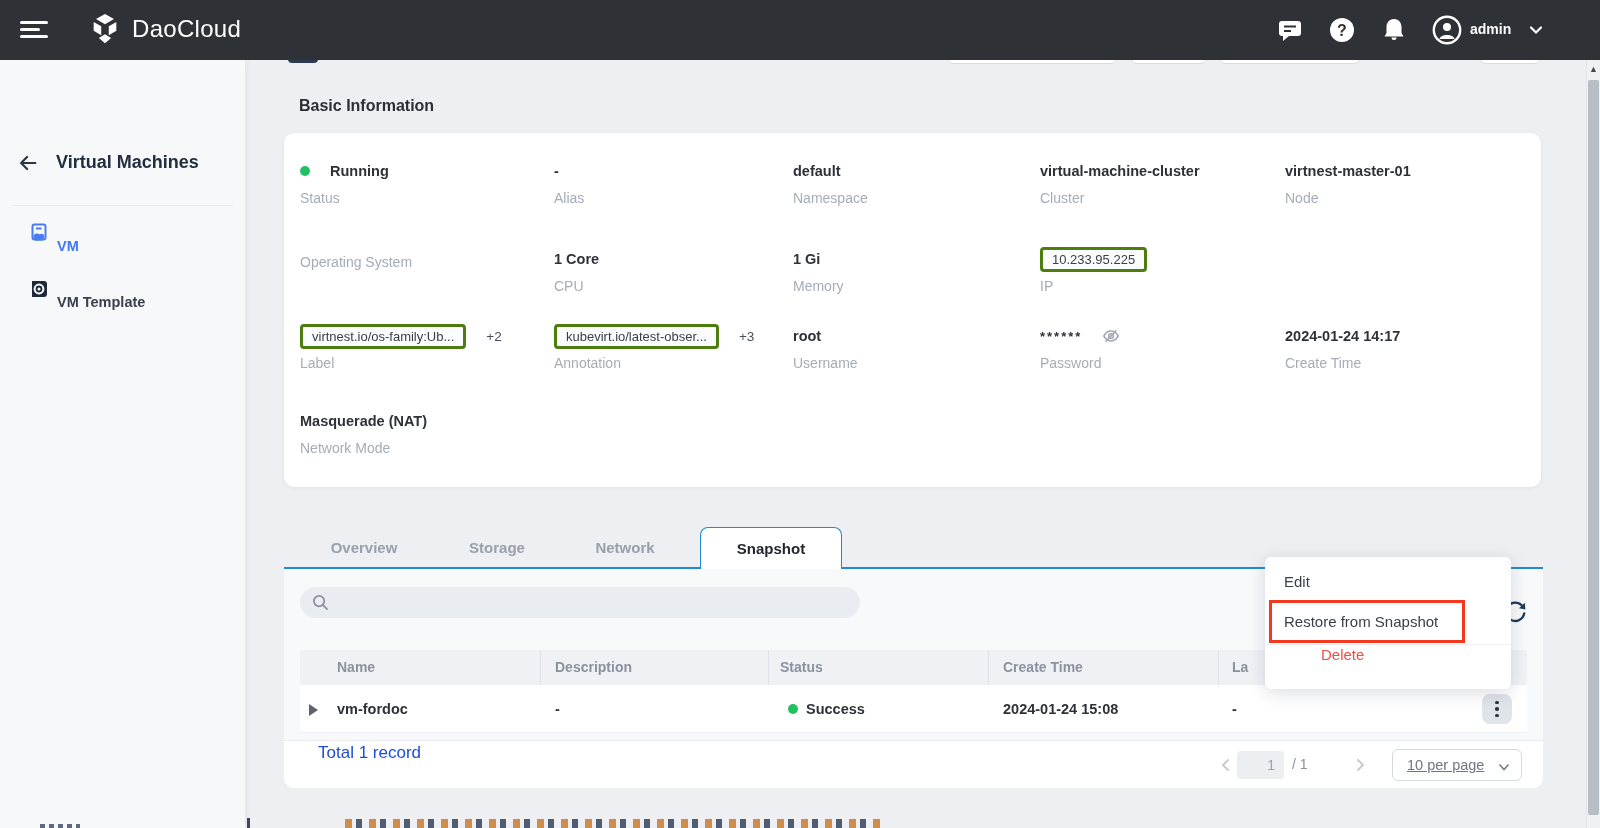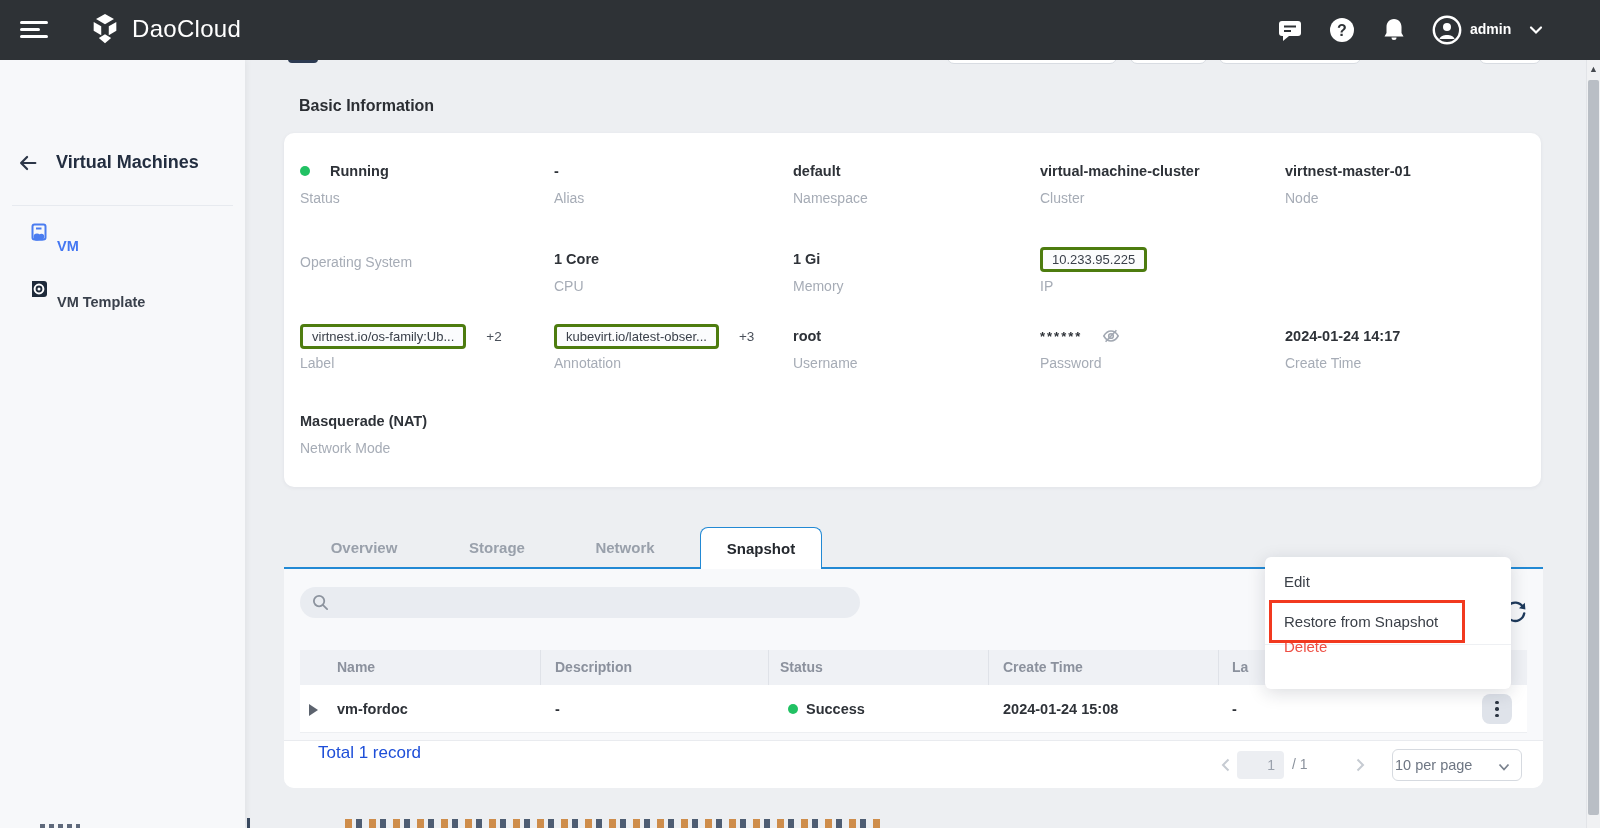--- a/index.html
+++ b/index.html
@@ -47,21 +47,21 @@
   .c1{left:16px}.c2{left:270px}.c3{left:509px}.c4{left:756px}.c5{left:1001px}
   .r1{top:26px}.r2{top:114px}.r3{top:191px}.r4{top:276px}
   .dot { width:10px; height:10px; border-radius:50%; background:#21c163; display:inline-block; flex:0 0 auto; }
   .chip { display:inline-block; font-size:13px; font-weight:400; color:#3a404a; background:#fbfcfd; border:3px solid #4d7c0f; border-radius:4px; padding:2px 9px; white-space:nowrap; cursor:pointer; }
   .chip-extra { font-size:13.5px; font-weight:400; color:#4a505a; }
   .pw { letter-spacing:2px; font-weight:700; font-size:13px; }
 
   
   .tab { position:absolute; top:527px; height:42px; width:130px; text-align:center; line-height:42px; font-size:15px; font-weight:600; color:#99a0ab; cursor:pointer; z-index:2; }
   .tab-line { position:absolute; left:284px; top:567px; width:1259px; height:2px; background:#2289d4; z-index:2; }
-  .tab.active { left:700px; width:122px; background:#fff; border:1px solid #2289d4; border-bottom:none; border-radius:8px 8px 0 0; color:#24282e; font-weight:700; z-index:3; }
+  .tab.active { left:700px; width:142px; background:#fff; border:1px solid #2289d4; border-bottom:none; border-radius:8px 8px 0 0; color:#24282e; font-weight:700; z-index:3; }
 
   
   .panel { position:absolute; left:284px; top:569px; width:1259px; height:219px; background:#f8f9fb; border-radius:0 0 10px 10px; z-index:1; }
   .search { position:absolute; left:16px; top:18px; width:560px; height:31px; background:#e9ecf1; border-radius:16px; }
   .search input { position:absolute; left:38px; top:0; width:510px; height:31px; border:none; background:transparent; outline:none; font-size:14px; color:#3a404a; font-family:"Liberation Sans",sans-serif; }
   .search svg { position:absolute; left:12px; top:7px; }
   .refresh { position:absolute; left:1218px; top:31px; z-index:2; cursor:pointer; }
 
   .thead { position:absolute; left:16px; top:81px; width:1227px; height:35px; background:#eff1f5; }
   .th { position:absolute; top:0; height:35px; line-height:35px; font-size:14px; font-weight:700; color:#8b919d; white-space:nowrap; }
@@ -71,21 +71,21 @@
   .expander { position:absolute; left:9px; top:19px; width:0; height:0; border-left:9px solid #5c636e; border-top:6px solid transparent; border-bottom:6px solid transparent; cursor:pointer; }
   .kebab { position:absolute; left:1182px; top:9px; width:30px; height:30px; background:#dfe3ea; border-radius:8px; cursor:pointer; display:flex; flex-direction:column; align-items:center; justify-content:center; gap:3px; }
   .kebab i { width:3.5px; height:3.5px; border-radius:50%; background:#2b3442; }
 
   .pagerow { position:absolute; left:0; top:171px; width:1259px; height:48px; background:#fff; border-top:1px solid #e9ebef; border-radius:0 0 10px 10px; }
   .total { position:absolute; left:34px; top:2px; font-size:17px; color:#1d4ed8; }
   .pg-chev { position:absolute; top:16px; cursor:pointer; }
   .pg-input { position:absolute; left:953px; top:10px; width:47px; height:28px; background:#eceef2; border:none; border-radius:4px; text-align:right; padding-right:9px; font-size:14px; color:#9aa1ac; outline:none; font-family:"Liberation Sans",sans-serif; }
   .pg-total { position:absolute; left:1008px; top:15px; font-size:14px; color:#8a919c; }
   .pg-size { position:absolute; left:1108px; top:8px; width:130px; height:32px; background:#fff; border:1px solid #d6dae0; border-radius:6px; cursor:pointer; }
-  .pg-size span { position:absolute; left:2px; top:7px; font-size:14.5px; color:#6e7683; }
+  .pg-size span { position:absolute; left:14px; top:7px; font-size:14.5px; color:#6e7683;text-decoration:underline; }
   .pg-size svg { position:absolute; right:10px; top:10px; }
 
   
   .menu { position:absolute; left:1265px; top:557px; width:246px; height:132px; background:#fff; border-radius:6px; box-shadow:0 4px 18px rgba(20,30,50,.15); z-index:20; }
   .menu-item { position:absolute; left:0; width:246px; padding-left:19px; font-size:15px; color:#3a3f47; cursor:pointer; }
   .menu-item.danger { color:#ee4f44; }
   .menu-sep { position:absolute; left:0; top:87px; width:246px; height:1px; background:#eef0f3; }
   .hl-box { position:absolute; left:1269px; top:600px; width:196px; height:43px; border:3px solid #f2391f; z-index:30; pointer-events:none; }
 
   
@@ -328,18 +328,18 @@
         <polyline points="2.5,4.5 7,9.5 11.5,4.5" fill="none" stroke="#7a828e" stroke-width="1.8"></polyline>
       </svg>
     </div>
   </div>
 </div>
 
 <div class="menu">
   <div class="menu-item" style="top:7px; height:36px; line-height:36px;">Edit</div>
   <div class="menu-item" style="top:43px; height:44px; line-height:44px;">Restore from Snapshot</div>
   <div class="menu-sep"></div>
-  <div class="menu-item danger" style="top:72px; height:36px; line-height:36px;">Delete</div>
+  <div class="menu-item danger" style="top:80px; height:36px; line-height:36px;margin-left:37px;">Delete</div>
 </div>
 <div class="hl-box"></div>
 
 <div class="bottom-tick"></div>
 <div class="bottom-term"></div>
 
 </body></html>

